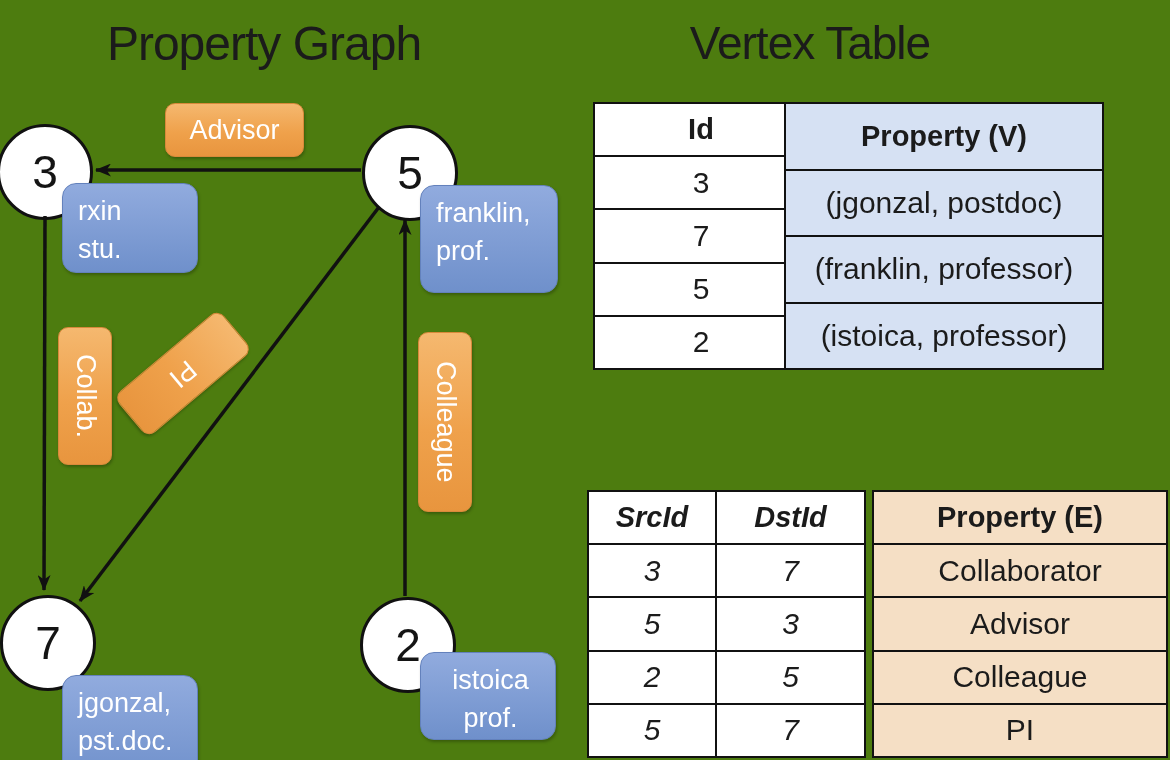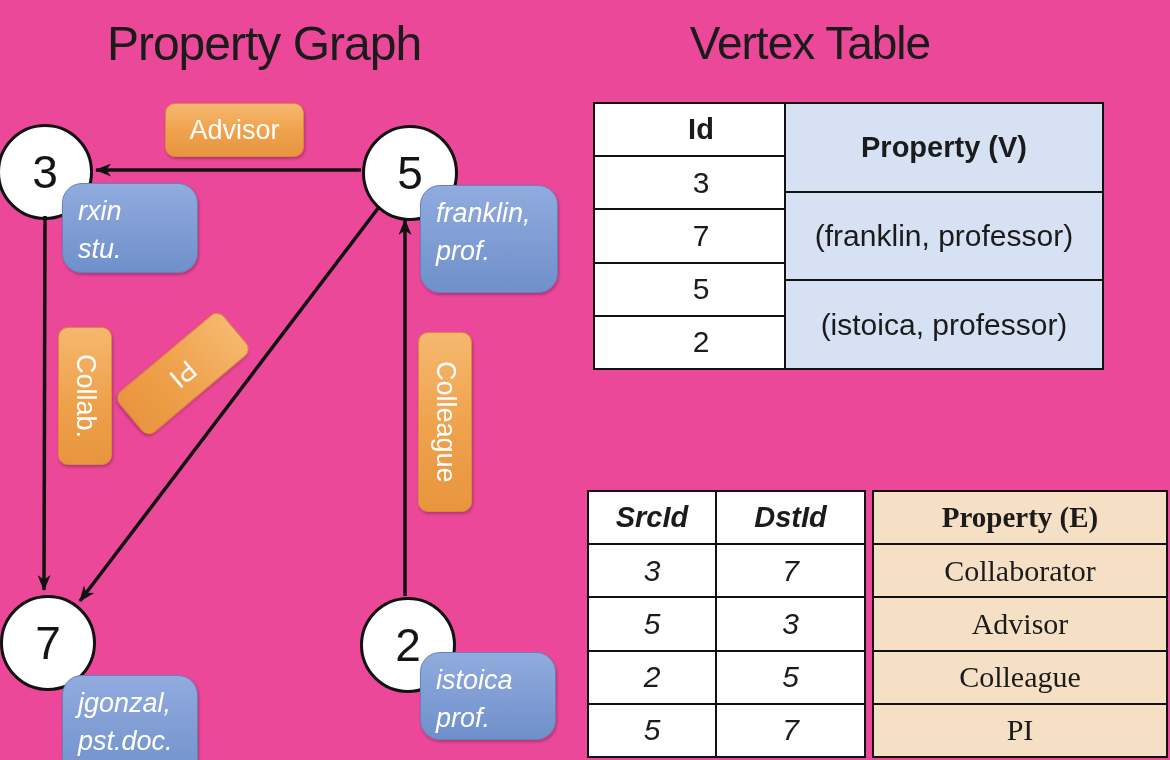--- a/index.html
+++ b/index.html
@@ -1,17 +1,17 @@
 <!DOCTYPE html>
 <html style="--orange-light: #f5b86f; --orange-mid: #efa14b; --orange-dark: #e8953e; --blue-light: #91abde; --blue-dark: #6f90cb; --table-blue: #d6e1f3; --table-tan: #f5dfc5;"><head>
 <meta charset="utf-8">
 <style>
   html,body{margin:0;padding:0;background:#fff;}
   #stage{
-    position:relative;width:1170px;height:760px;background:#ec4899;overflow:hidden;
+    position:relative;width:1170px;height:760px;background:#4d7c0f;overflow:hidden;
     font-family:"Liberation Sans","DejaVu Sans",sans-serif;color:#1b1b1b;
   }
   .title{position:absolute;text-align:center;font-weight:400;letter-spacing:-1px;white-space:nowrap;}
   #graph-title{left:34px;top:16px;width:460px;font-size:48px;}
   #vertex-title{left:610px;top:16px;width:400px;font-size:46px;}
   #edge-title{left:628px;top:398px;width:400px;font-size:46px;}
 
   
   .node{
     position:absolute;width:90px;height:90px;border-radius:50%;
@@ -34,47 +34,47 @@
     color:#fff;font-size:27px;display:flex;align-items:center;justify-content:center;
   }
   .vtext{writing-mode:vertical-rl;text-orientation:sideways;}
   #label-advisor{left:165px;top:103px;width:137px;height:52px;}
   #label-collab{left:58px;top:327px;width:52px;height:136px;}
   #label-colleague{left:418px;top:332px;width:52px;height:178px;}
   #label-pi{left:156px;top:305px;width:52px;height:135px;transform:rotate(50deg);}
 
   
   .vlabel{
-    position:absolute;z-index:3;border-radius:20px;
+    position:absolute;z-index:3;border-radius:14px;
     background:linear-gradient(180deg,var(--blue-light,#91abde) 0%,var(--blue-dark,#6f90cb) 100%);
     border:1.5px solid #6381bc;box-shadow:1px 2px 3px rgba(0,0,0,0.25);
-    color:#fff;font-size:27px;line-height:1.42;padding:8px 10px 6px 15px;box-sizing:border-box;font-style:italic;
+    color:#fff;font-size:27px;line-height:1.42;padding:8px 10px 6px 15px;box-sizing:border-box;
   }
   #vlabel-rxin{left:62px;top:183px;width:136px;height:90px;}
   #vlabel-franklin{left:420px;top:185px;width:138px;height:108px;}
   #vlabel-jgonzal{left:62px;top:652px;width:136px;height:108px;margin-top:23px;}
-  #vlabel-istoica{left:420px;top:652px;width:136px;height:88px;}
+  #vlabel-istoica{left:420px;top:652px;width:136px;height:88px;text-align:center;}
 
   
   .tcol{position:absolute;display:flex;flex-direction:column;border:2.5px solid #111;box-sizing:border-box;background:#fff;}
   .tcol .cell{flex:1;display:flex;align-items:center;justify-content:center;border-top:2px solid #111;font-size:30px;}
   .tcol .cell:first-child{border-top:none;}
   .tcol .cell.hdr{font-weight:700;font-size:29px;}
   .pair{flex-direction:column;font-style:italic;}
   .pair .prow{flex:1;display:flex;border-top:2px solid #111;}
   .pair .prow:first-child{border-top:none;}
   .pair .prow .pcell{display:flex;align-items:center;justify-content:center;font-size:30px;}
   .pair .prow .pcell.src{width:126px;border-right:2px solid #111;}
   .pair .prow .pcell.dst{flex:1;}
   .pair .prow .pcell.hdr{font-weight:700;font-size:29px;}
 
   #vt-id{left:593px;top:102px;width:216px;height:268px;}
   #vt-prop{left:784px;top:102px;width:320px;height:268px;background:var(--table-blue,#d6e1f3);text-align:center;}
   #et-srcdst{left:587px;top:490px;width:279px;height:268px;}
-  #et-prop{left:872px;top:490px;width:296px;height:268px;background:var(--table-tan,#f5dfc5);font-family:Liberation Serif, serif;}
+  #et-prop{left:872px;top:490px;width:296px;height:268px;background:var(--table-tan,#f5dfc5);}
 </style>
 </head>
 <body>
 
 <div id="stage">
 
   <div class="title" id="graph-title">Property Graph</div>
   <div class="title" id="vertex-title">Vertex Table</div>
 
   <svg id="edge-svg" width="570" height="760" viewBox="0 0 570 760">
@@ -127,20 +127,21 @@
   <div class="tcol" id="vt-id">
     <div class="cell hdr">Id</div>
     <div class="cell">3</div>
     <div class="cell">7</div>
     <div class="cell">5</div>
     <div class="cell">2</div>
   </div>
 
   <div class="tcol" id="vt-prop">
     <div class="cell hdr">Property (V)</div>
+    <div class="cell">(jgonzal, postdoc)</div>
     <div class="cell">(franklin, professor)</div>
     <div class="cell">(istoica, professor)</div>
   </div>
 
   <div class="tcol pair" id="et-srcdst">
     <div class="prow">
       <div class="pcell src hdr">SrcId</div>
       <div class="pcell dst hdr">DstId</div>
     </div>
     <div class="prow">

